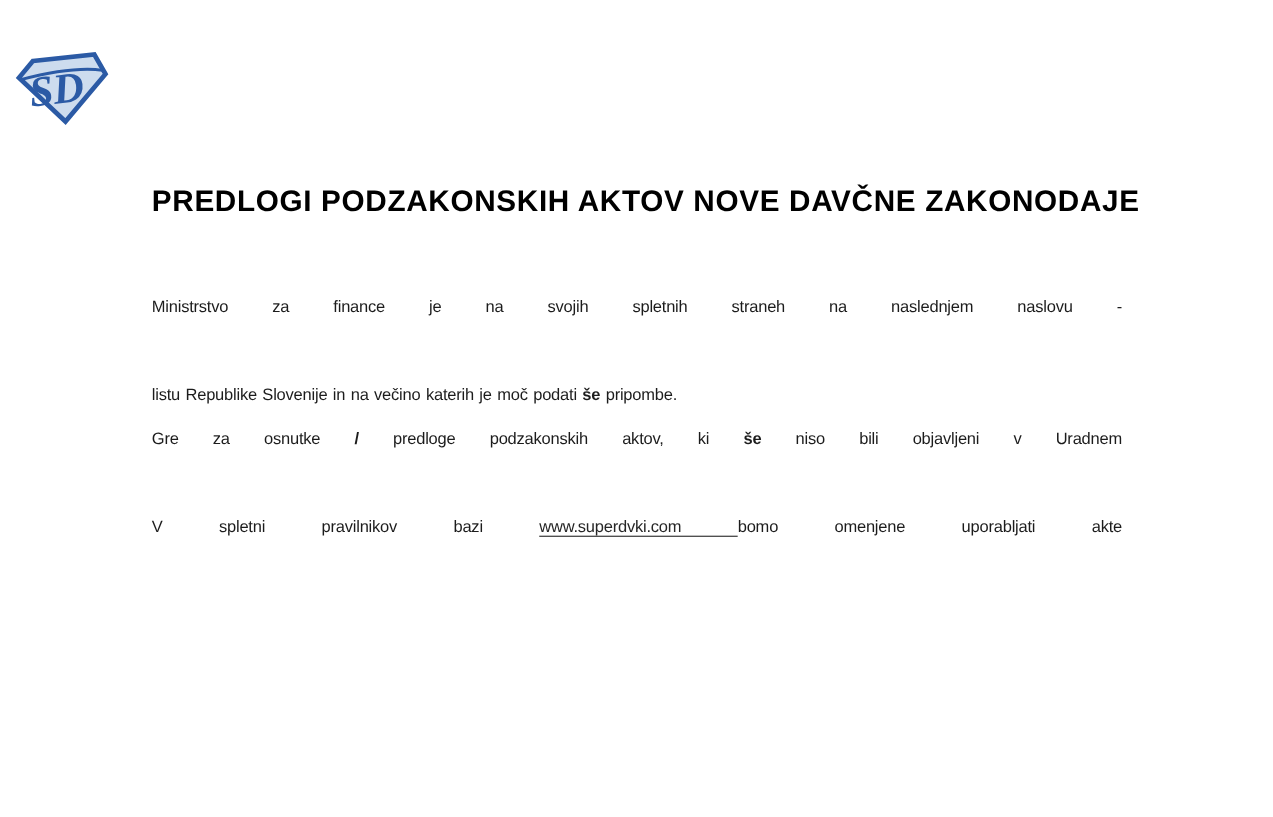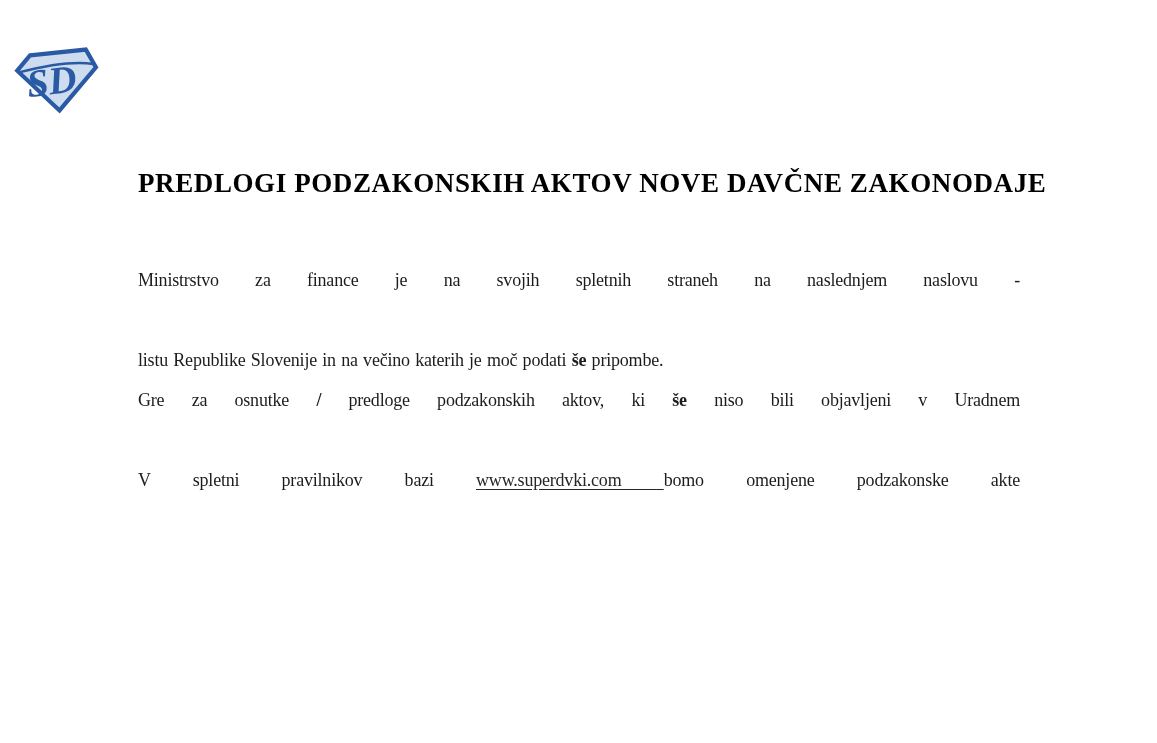--- a/index.html
+++ b/index.html
@@ -20,34 +20,33 @@
     left: 13px;
     top: 46px;
     width: 88px;
     height: 68px;
   }
   .content {
     position: absolute;
     left: 138px;
     top: 166px;
     width: 882px;
-    font-family: Liberation Serif, serif;
   }
   .doc-title {
     font-size: 27px;
     font-weight: 700;
     letter-spacing: 0.6px;
     line-height: 34px;
     color: #000000;
     margin: 0 0 60px 0;
     white-space: nowrap;
   }
   .para {
     margin: 0 0 40px 0;
-    font-size: 18px;
+    font-size: 15px;
     letter-spacing: -0.2px;
   }
   .line {
     line-height: 40px;
     text-align: justify;
     text-align-last: justify;
     word-spacing: 1px;
   }
   .line.last {
     text-align-last: left;
@@ -79,16 +78,16 @@
   <h1 class="doc-title">PREDLOGI PODZAKONSKIH AKTOV NOVE DAVČNE ZAKONODAJE</h1>
   <div>
       <div class="para">
         <div class="line"><span>Ministrstvo za finance je na svojih spletnih straneh na naslednjem naslovu -</span></div>
       </div>
       <div class="para">
         <div class="line last"><span>listu Republike Slovenije in na večino katerih je moč podati </span><span class="b">še</span><span> pripombe.</span></div>
         <div class="line"><span>Gre za osnutke </span><span class="b">/</span><span> predloge podzakonskih aktov, ki </span><span class="b">še</span><span> niso bili objavljeni v Uradnem</span></div>
       </div>
       <div class="para">
-        <div class="line"><span>V spletni pravilnikov bazi </span><a href="#" class="weblink">www.superdvki.com&nbsp;</a><span>bomo omenjene podzakonske akte</span></div>
+        <div class="line"><span>V spletni pravilnikov bazi </span><a href="#" class="weblink">www.superdvki.com&nbsp;</a><span>bomo omenjene uporabljati akte</span></div>
       </div>
     </div>
 </div>
 
 </body></html>

